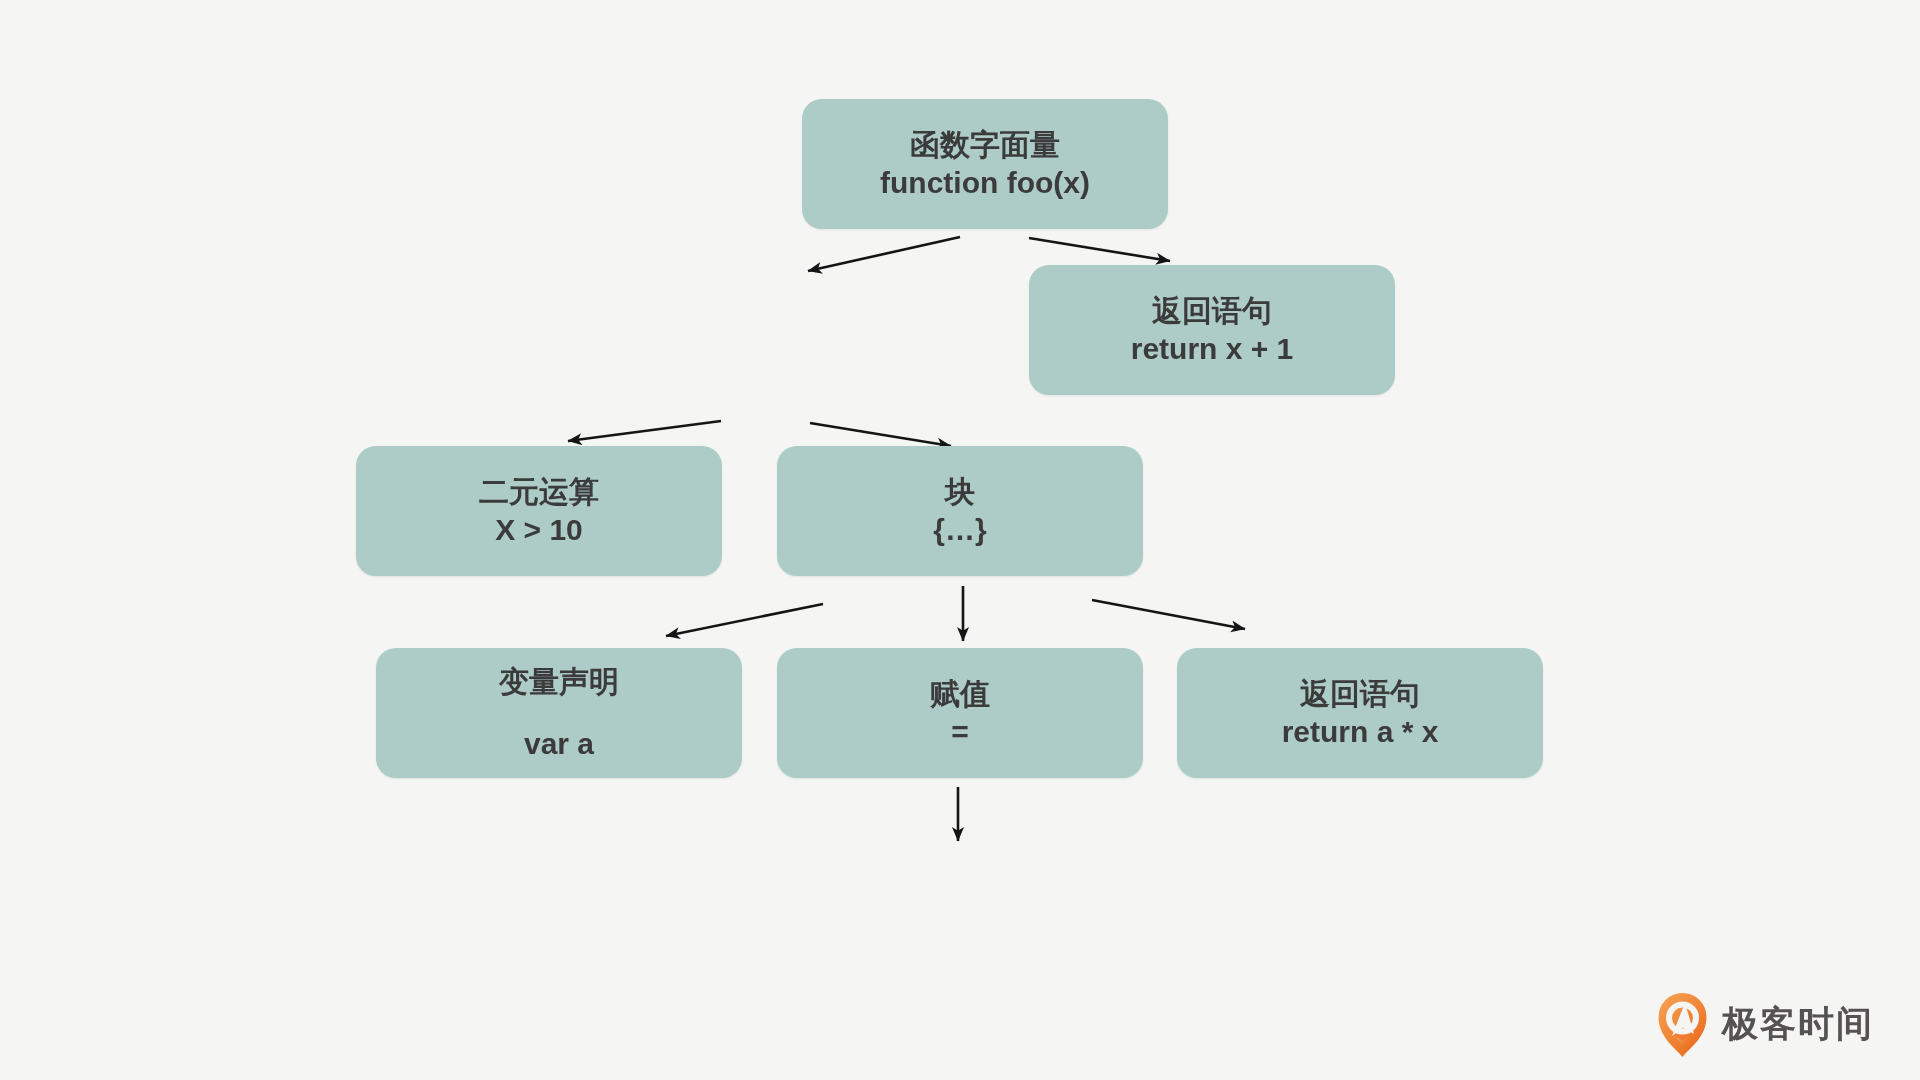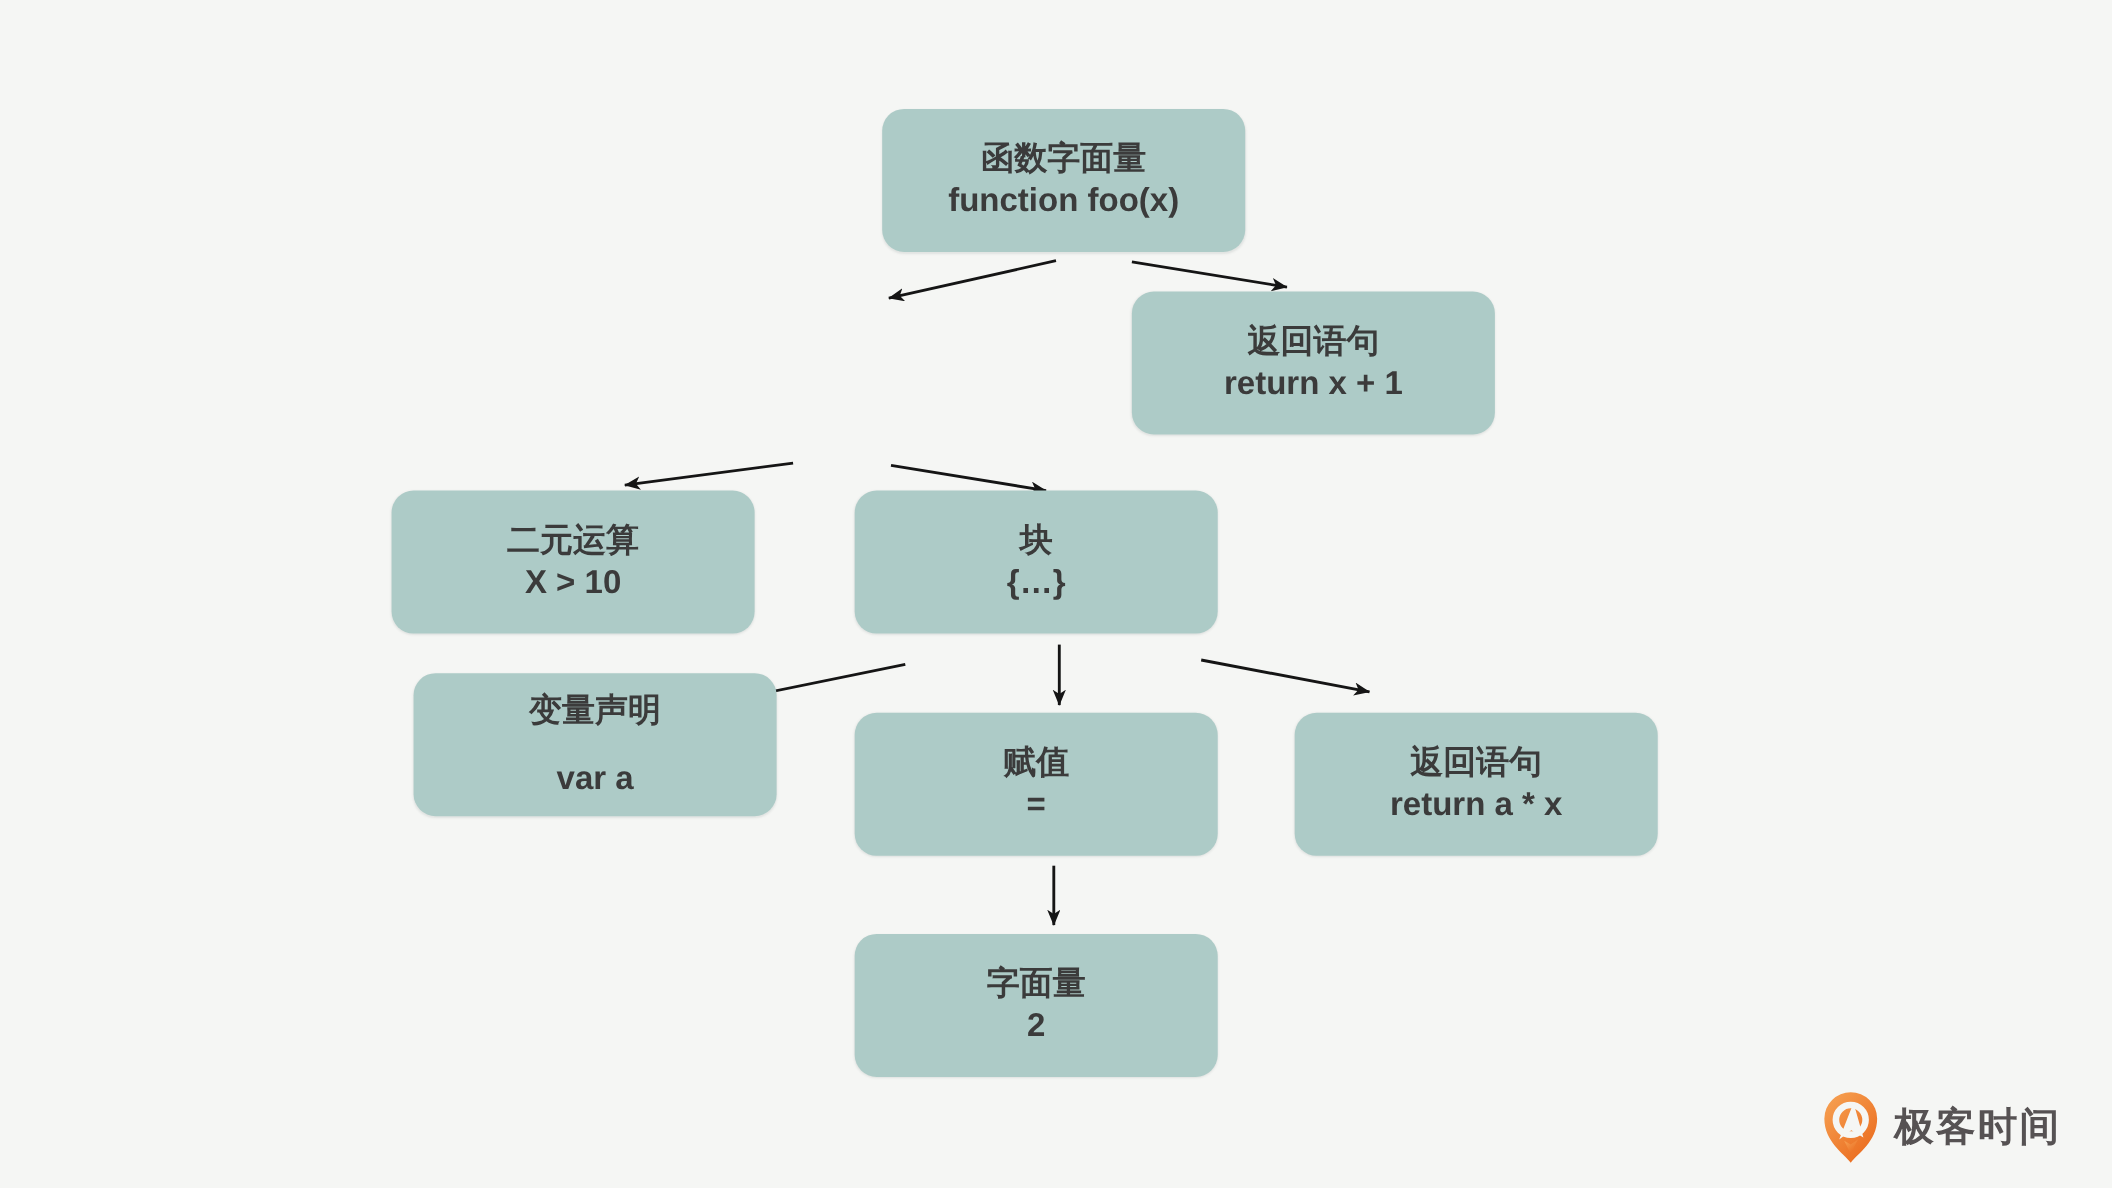--- a/index.html
+++ b/index.html
@@ -24,21 +24,21 @@
   }
   .edges-layer line {
     stroke: var(--arrow, #151515);
     stroke-width: 2.6;
   }
   .arrowhead-shape {
     fill: var(--arrow, #151515);
   }
   .node {
     position: absolute;
-    width: 330px;
+    width: 366px;
     height: 130px;
     background: var(--node-fill, #adcbc7);
     border-radius: 20px;
     display: flex;
     flex-direction: column;
     align-items: center;
     justify-content: center;
     box-shadow: 0 1px 2px rgba(70, 90, 88, 0.12);
   }
   .node-title, .node-code {
@@ -48,21 +48,21 @@
     color: var(--node-text, #3b3b3b);
     white-space: pre;
     text-align: center;
   }
   
   .n-function-literal   { left: 802px;  top: 99px;  }
   .n-if-statement       { left: 596px;  top: 265px; }
   .n-return-top         { left: 1029px; top: 265px; }
   .n-binary-operation   { left: 356px;  top: 446px; }
   .n-block              { left: 777px;  top: 446px; }
-  .n-variable-decl      { left: 376px;  top: 612px; gap: 24px; }
+  .n-variable-decl      { left: 376px;  top: 648px; gap: 24px; }
   .n-assignment         { left: 777px;  top: 648px; }
   .n-return-inner       { left: 1177px; top: 648px; }
   .n-literal            { left: 777px;  top: 849px; }
 
   .logo {
     position: absolute;
     left: 1655px;
     top: 990px;
     display: flex;
     align-items: center;
@@ -129,24 +129,20 @@
   <div class="node n-assignment">
     <div class="node-title">赋值</div>
     <div class="node-code">=</div>
   </div>
 
   <div class="node n-return-inner">
     <div class="node-title">返回语句</div>
     <div class="node-code">return a * x</div>
   </div>
 
-  <div class="node n-literal">
-    <div class="node-title">字面量</div>
-    <div class="node-code">2</div>
-  </div>
 
   <div class="logo">
     <svg width="55" height="68" viewBox="0 0 54 68">
       <defs>
         <linearGradient id="geekGrad" x1="0" y1="0" x2="0.8" y2="1">
           <stop class="logo-stop-light" offset="0" stop-color="#f7a455"></stop>
           <stop class="logo-stop-dark" offset="1" stop-color="#ea6a1d"></stop>
         </linearGradient>
       </defs>
       <path d="M27 67 C 21 59 3 47.5 3 27 A 24 24 0 1 1 51 27 C 51 47.5 33 59 27 67 Z" fill="url(#geekGrad)"></path>

